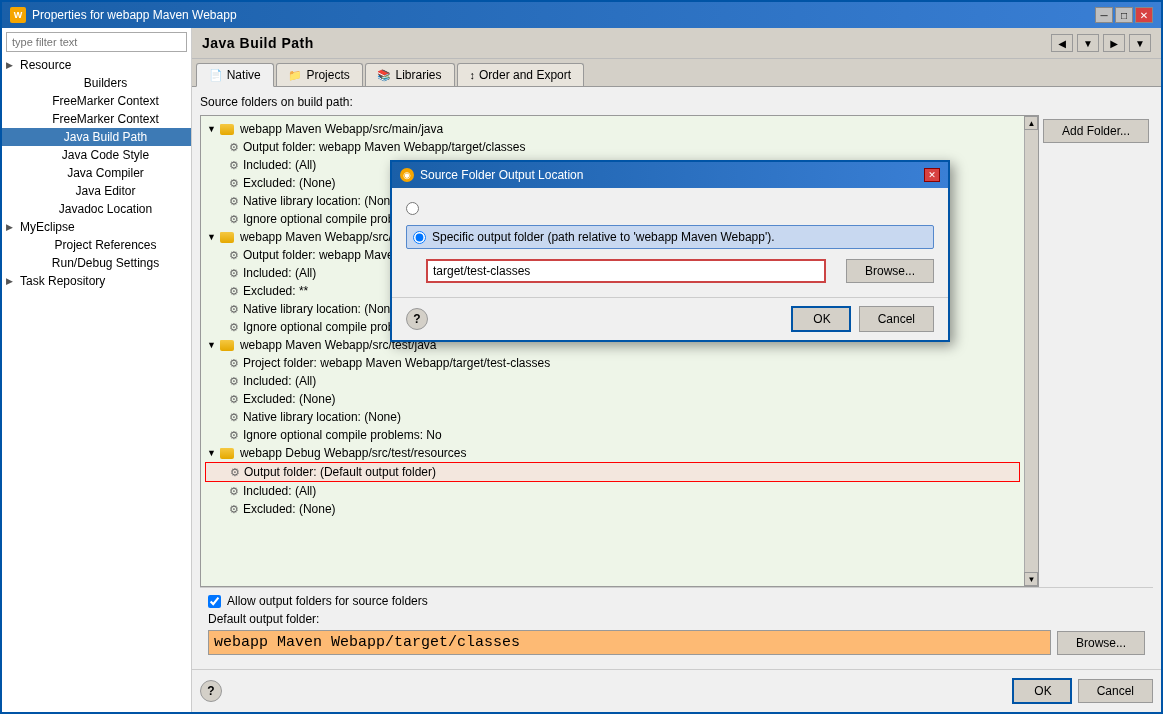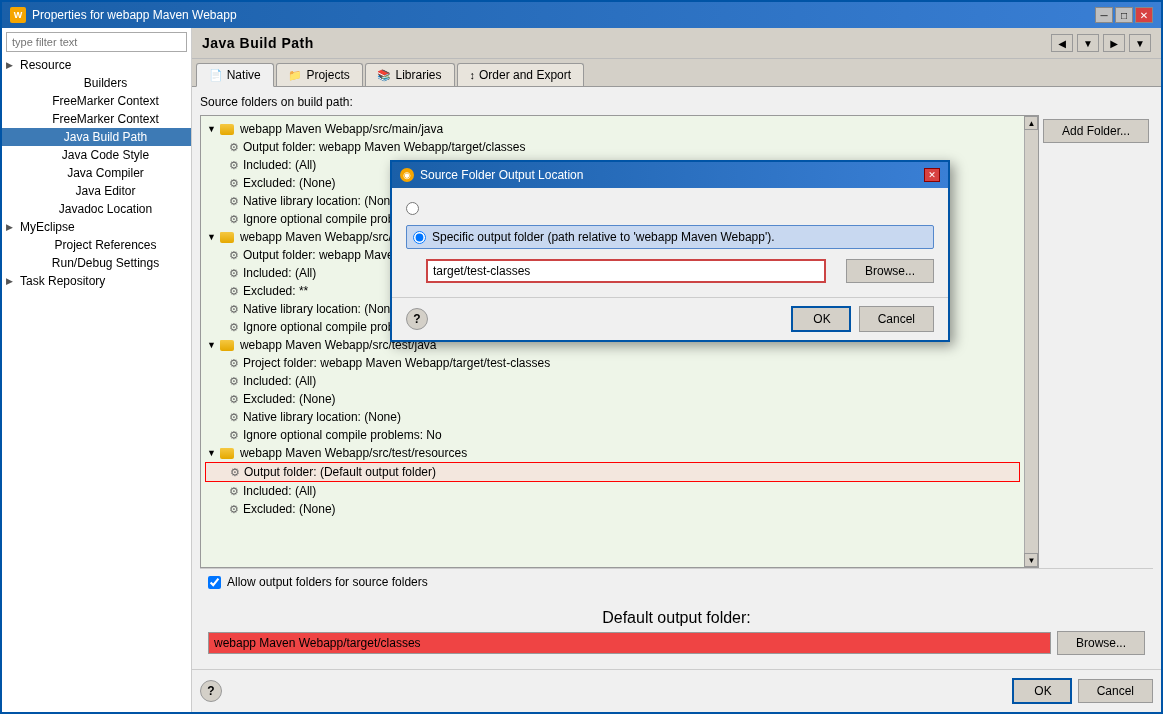--- a/index.html
+++ b/index.html
@@ -299,41 +299,41 @@
       padding: 6px 8px;
       background: #f0f0f0;
       border-top: 1px solid #ccc;
       flex-shrink: 0;
     }
 
     .checkbox-row {
       display: flex;
       align-items: center;
       gap: 6px;
-      margin-bottom: 20px;
+      margin-bottom: 4px;
     }
 
     .default-output-label {
-      font-size: 16px;
+      font-size: 12px;
       margin-bottom: 4px;
-      text-align: center;
     }
 
     .default-output-row {
       display: flex;
       gap: 6px;
       align-items: center;
     }
 
     .output-input {
       flex: 1;
       padding: 3px 5px;
       border: 1px solid #999;
-      background: #ef4444;
-      font-size: 12px;
+      background: #fdba74;
+      font-size: 15px;
+      font-family: Liberation Mono, monospace;
     }
 
     
     .dialog-footer {
       display: flex;
       justify-content: flex-end;
       align-items: center;
       padding: 8px;
       background: #f0f0f0;
       border-top: 1px solid #ccc;
@@ -666,21 +666,21 @@
                 <span>Native library location: (None)</span>
               </div>
               <div class="source-item source-child">
                 <span style="color:#666;font-size:11px">⚙</span>
                 <span>Ignore optional compile problems: No</span>
               </div>
 
               <div class="source-item">
                 <span style="font-size:9px">▼</span>
                 <span class="small-icon-folder"></span>
-                <span>webapp Maven Webapp/src/test/resources</span>
+                <span>webapp Debug Webapp/src/test/resources</span>
               </div>
               <div class="source-item source-child" style="border: 1px solid red; background: rgba(255,200,200,0.3)">
                 <span style="color:#666;font-size:11px">⚙</span>
                 <span>Output folder: (Default output folder)</span>
               </div>
               <div class="source-item source-child">
                 <span style="color:#666;font-size:11px">⚙</span>
                 <span>Included: (All)</span>
               </div>
               <div class="source-item source-child">

